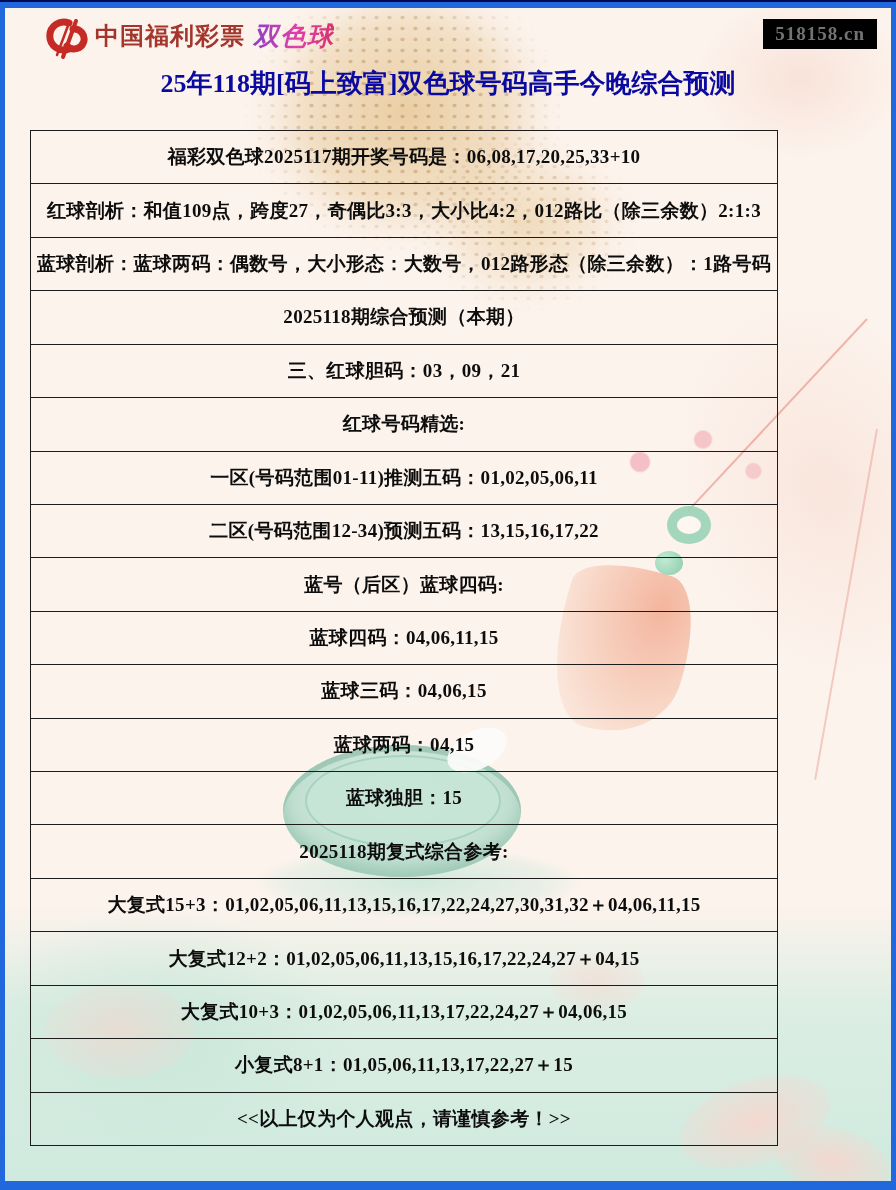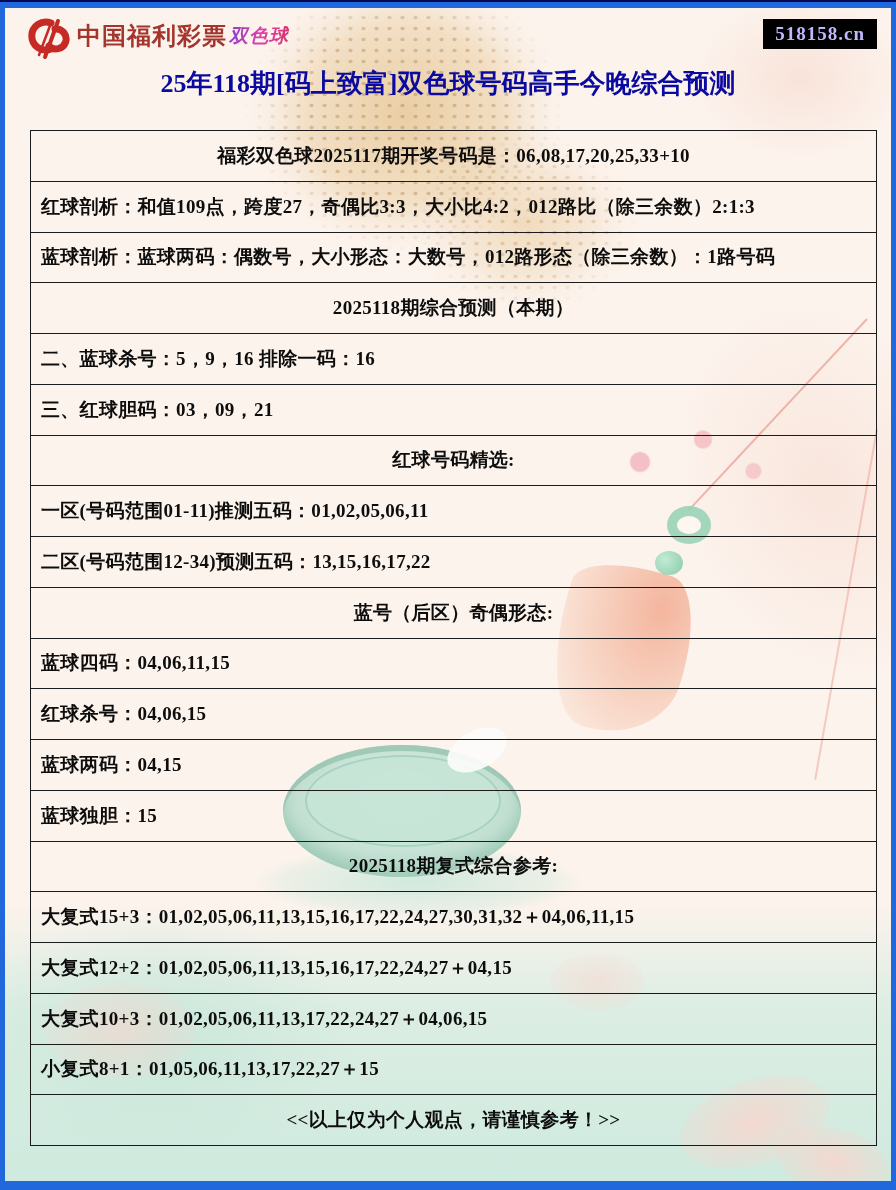--- a/index.html
+++ b/index.html
@@ -64,41 +64,41 @@
   .dec-teal-blob { left:-50px; top:905px; width:400px; height:250px; border-radius:50%;
     background:radial-gradient(closest-side, rgba(200,230,217,.85), transparent); }
   .petal { border-radius:50%; background:radial-gradient(closest-side, rgba(247,214,206,.9), rgba(247,214,206,.25)); }
   .p1 { left:672px; top:1072px; width:155px; height:84px; transform:rotate(-18deg); }
   .p2 { left:770px; top:1120px; width:115px; height:66px; transform:rotate(14deg); }
   .p3 { left:40px;  top:975px;  width:150px; height:95px; opacity:.7; }
   .p4 { left:545px; top:945px;  width:95px;  height:58px; opacity:.6; }
 
   
   .header { position:absolute; left:0; top:0; width:100%; height:60px; z-index:3; }
-  .logo { position:absolute; left:18px; top:4px; display:flex; align-items:center; }
+  .logo { position:absolute; left:36px; top:4px; display:flex; align-items:center; }
   .logo-mark { width:48px; height:48px; }
   .logo-text { font-size:24px; font-weight:bold; color:#a3352c; letter-spacing:1px; margin-left:6px; }
-  .brand-text { font-size:19px; font-weight:900; font-style:italic; letter-spacing:1px; margin-left:2px;
+  .brand-text { font-size:26px; font-weight:900; font-style:italic; letter-spacing:1px; margin-left:8px;
     color:#d93fa4;
     background:linear-gradient(90deg,#8c3fc8 0%, #e23fa8 55%, #d5336f 100%);
     -webkit-background-clip:text; background-clip:text; -webkit-text-fill-color:transparent;
     text-shadow:none; }
-  .badge { position:absolute; right:14px; top:11px; background:#000000; color:#c4b5fd;
+  .badge { position:absolute; right:14px; top:11px; background:#000000; color:#737373;
     font-size:19px; font-weight:bold; padding:4px 12px; letter-spacing:1px; }
 
   
   .title { position:absolute; left:0; top:58px; width:100%; text-align:center; z-index:3;
     font-size:26px; font-weight:bold; color:#0a0aa0; letter-spacing:0px; white-space:nowrap; }
 
   
-  .board { position:absolute; left:25px; top:122px; width:847px; height:1016px; z-index:2;
+  .board { position:absolute; left:25px; top:122px; width:748px; height:1016px; z-index:2;
     display:flex; flex-direction:column; border:1px solid #1c1c1c; }
   .row { flex:1 1 0; display:flex; align-items:center; padding:0 10px;
     border-bottom:1px solid #1c1c1c; font-size:19px; font-weight:bold; color:#0d0d0d;
-    letter-spacing:.3px; white-space:nowrap; }
+    letter-spacing:.3px; white-space:nowrap;justify-content:center; }
   .row:last-child { border-bottom:none; }
   .row.align-center { justify-content:center; padding:0; }
 </style>
 </head>
 <body>
 
 <div class="outer">
   <div class="page">
 
     <div class="decor dec-shell"></div>
@@ -149,42 +149,39 @@
         <div class="row align-left">
           <span class="row-text">红球剖析：和值109点，跨度27，奇偶比3:3，大小比4:2，012路比（除三余数）2:1:3</span>
         </div>
         <div class="row align-left">
           <span class="row-text">蓝球剖析：蓝球两码：偶数号，大小形态：大数号，012路形态（除三余数）：1路号码</span>
         </div>
         <div class="row align-center">
           <span class="row-text">2025118期综合预测（本期）</span>
         </div>
         <div class="row align-left">
-          <span class="row-text">二、蓝球杀号：5，9，16 排除一码：16</span>
-        </div>
-        <div class="row align-left">
           <span class="row-text">三、红球胆码：03，09，21</span>
         </div>
         <div class="row align-center">
           <span class="row-text">红球号码精选:</span>
         </div>
         <div class="row align-left">
           <span class="row-text">一区(号码范围01-11)推测五码：01,02,05,06,11</span>
         </div>
         <div class="row align-left">
           <span class="row-text">二区(号码范围12-34)预测五码：13,15,16,17,22</span>
         </div>
         <div class="row align-center">
-          <span class="row-text">蓝号（后区）奇偶形态:</span>
+          <span class="row-text">蓝号（后区）蓝球四码:</span>
         </div>
         <div class="row align-left">
           <span class="row-text">蓝球四码：04,06,11,15</span>
         </div>
         <div class="row align-left">
-          <span class="row-text">红球杀号：04,06,15</span>
+          <span class="row-text">蓝球三码：04,06,15</span>
         </div>
         <div class="row align-left">
           <span class="row-text">蓝球两码：04,15</span>
         </div>
         <div class="row align-left">
           <span class="row-text">蓝球独胆：15</span>
         </div>
         <div class="row align-center">
           <span class="row-text">2025118期复式综合参考:</span>
         </div>

